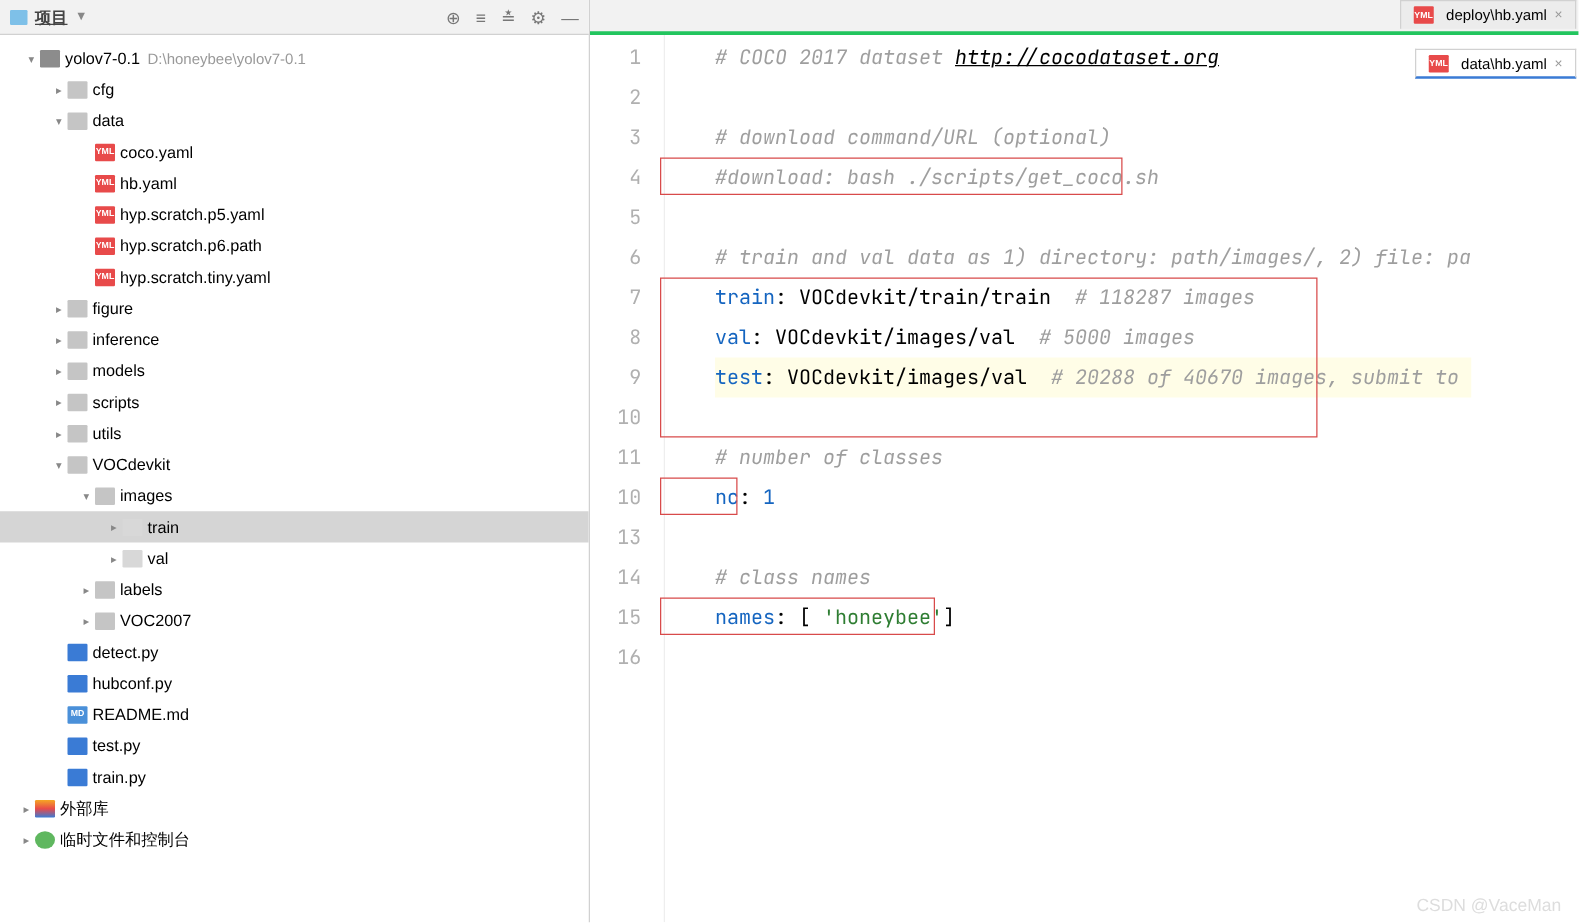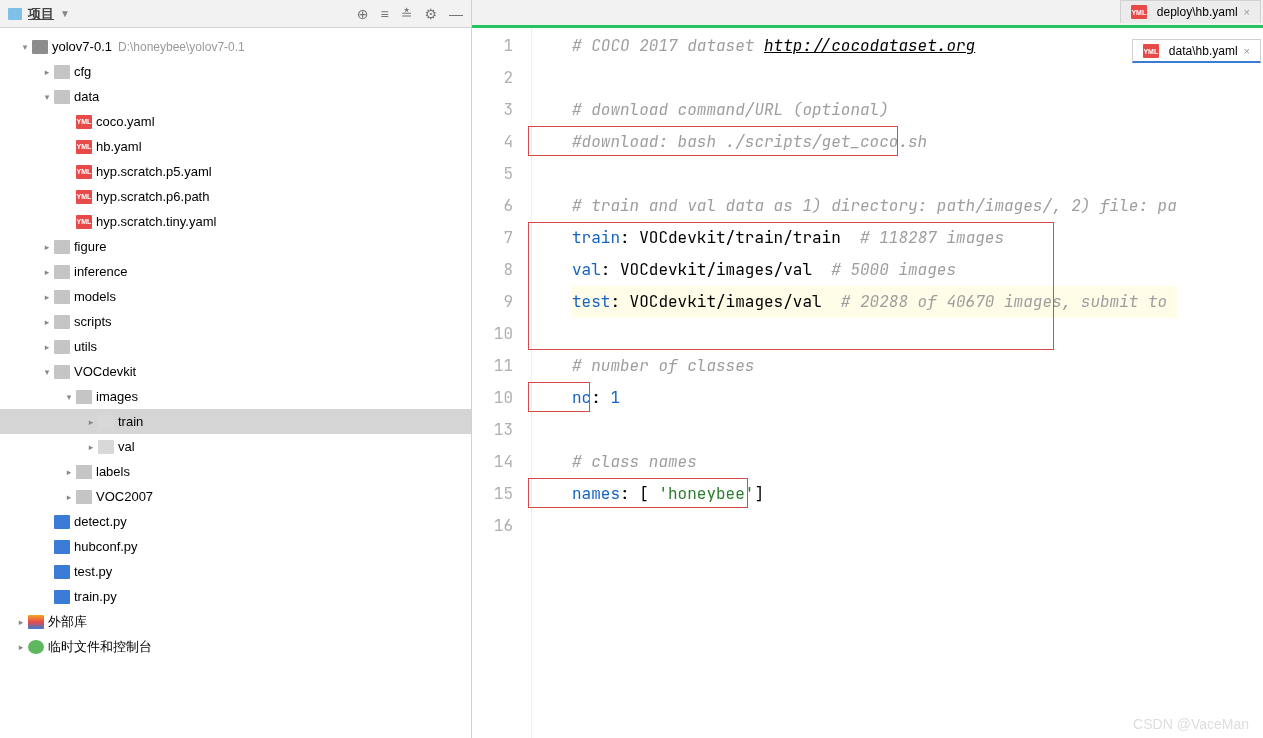--- a/index.html
+++ b/index.html
@@ -299,20 +299,26 @@
         </div>
         <div class="tree-row">
           <span class="indent" style="width: 40px;"></span>
           <span class="chev blank">▸</span>
           <span class="ficon py"></span>
           <span class="label">hubconf.py</span>
         </div>
         <div class="tree-row">
           <span class="indent" style="width: 40px;"></span>
           <span class="chev blank">▸</span>
+          <span class="ficon md">MD</span>
+          <span class="label">README.md</span>
+        </div>
+        <div class="tree-row">
+          <span class="indent" style="width: 40px;"></span>
+          <span class="chev blank">▸</span>
           <span class="ficon py"></span>
           <span class="label">test.py</span>
         </div>
         <div class="tree-row">
           <span class="indent" style="width: 40px;"></span>
           <span class="chev blank">▸</span>
           <span class="ficon py"></span>
           <span class="label">train.py</span>
         </div>
         <div class="tree-row">

